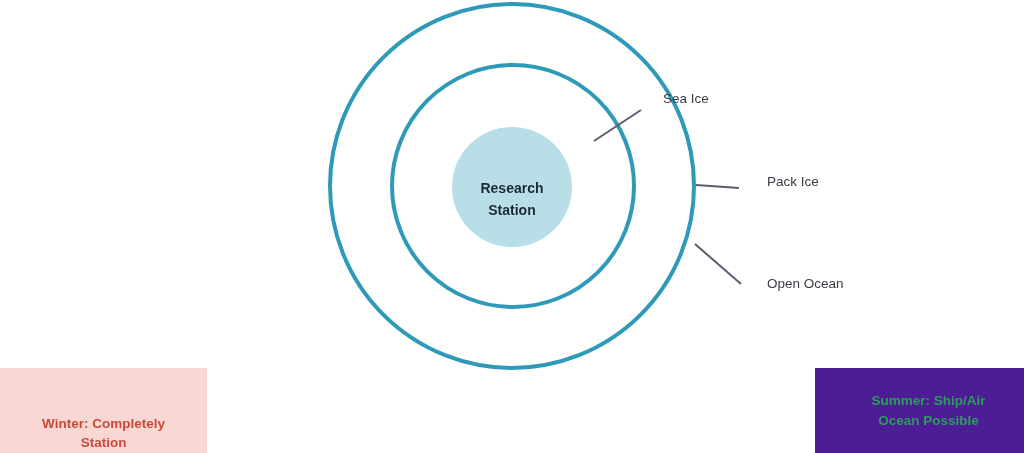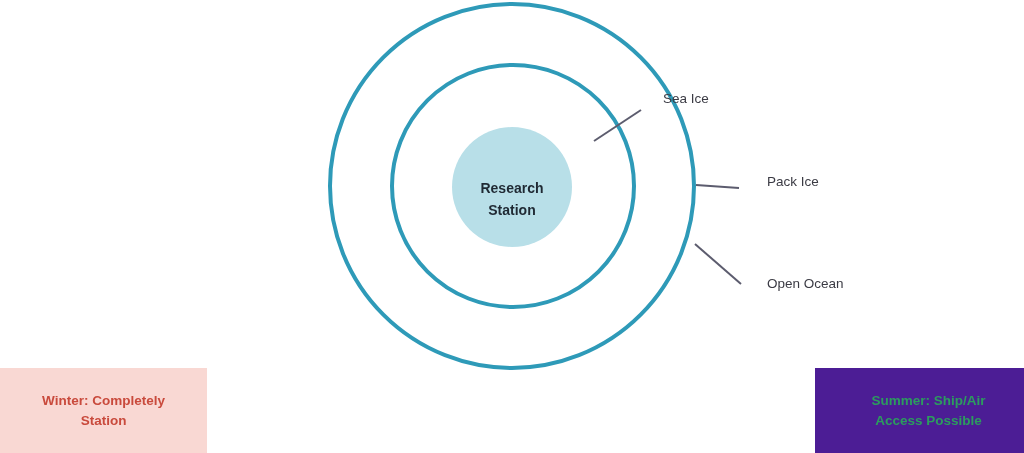--- a/index.html
+++ b/index.html
@@ -50,20 +50,21 @@
     font-family: "Liberation Sans", sans-serif;
     padding: 0 14px;
   }
   #winter-box {
     left: 0px;
     top: 368px;
     width: 207px;
     height: 85px;
     background: #f9d8d3;
     color: #c94a3c;
+    align-items: flex-end;
   }
   #summer-box {
     left: 815px;
     top: 368px;
     width: 209px;
     height: 85px;
     background: #4c1d95;
     color: #2c9c5e;
     padding-left: 32px;
   }
@@ -98,17 +99,17 @@
   <div class="callout-box" id="winter-box">
     <div>
       <span>Winter: Completely</span><br>
       <span>Station</span>
     </div>
   </div>
 
   <div class="callout-box" id="summer-box">
     <div>
       <span>Summer: Ship/Air</span><br>
-      <span>Access Possible</span>
+      <span>Ocean Possible</span>
     </div>
   </div>
 
 </div>
 
 </body></html>

